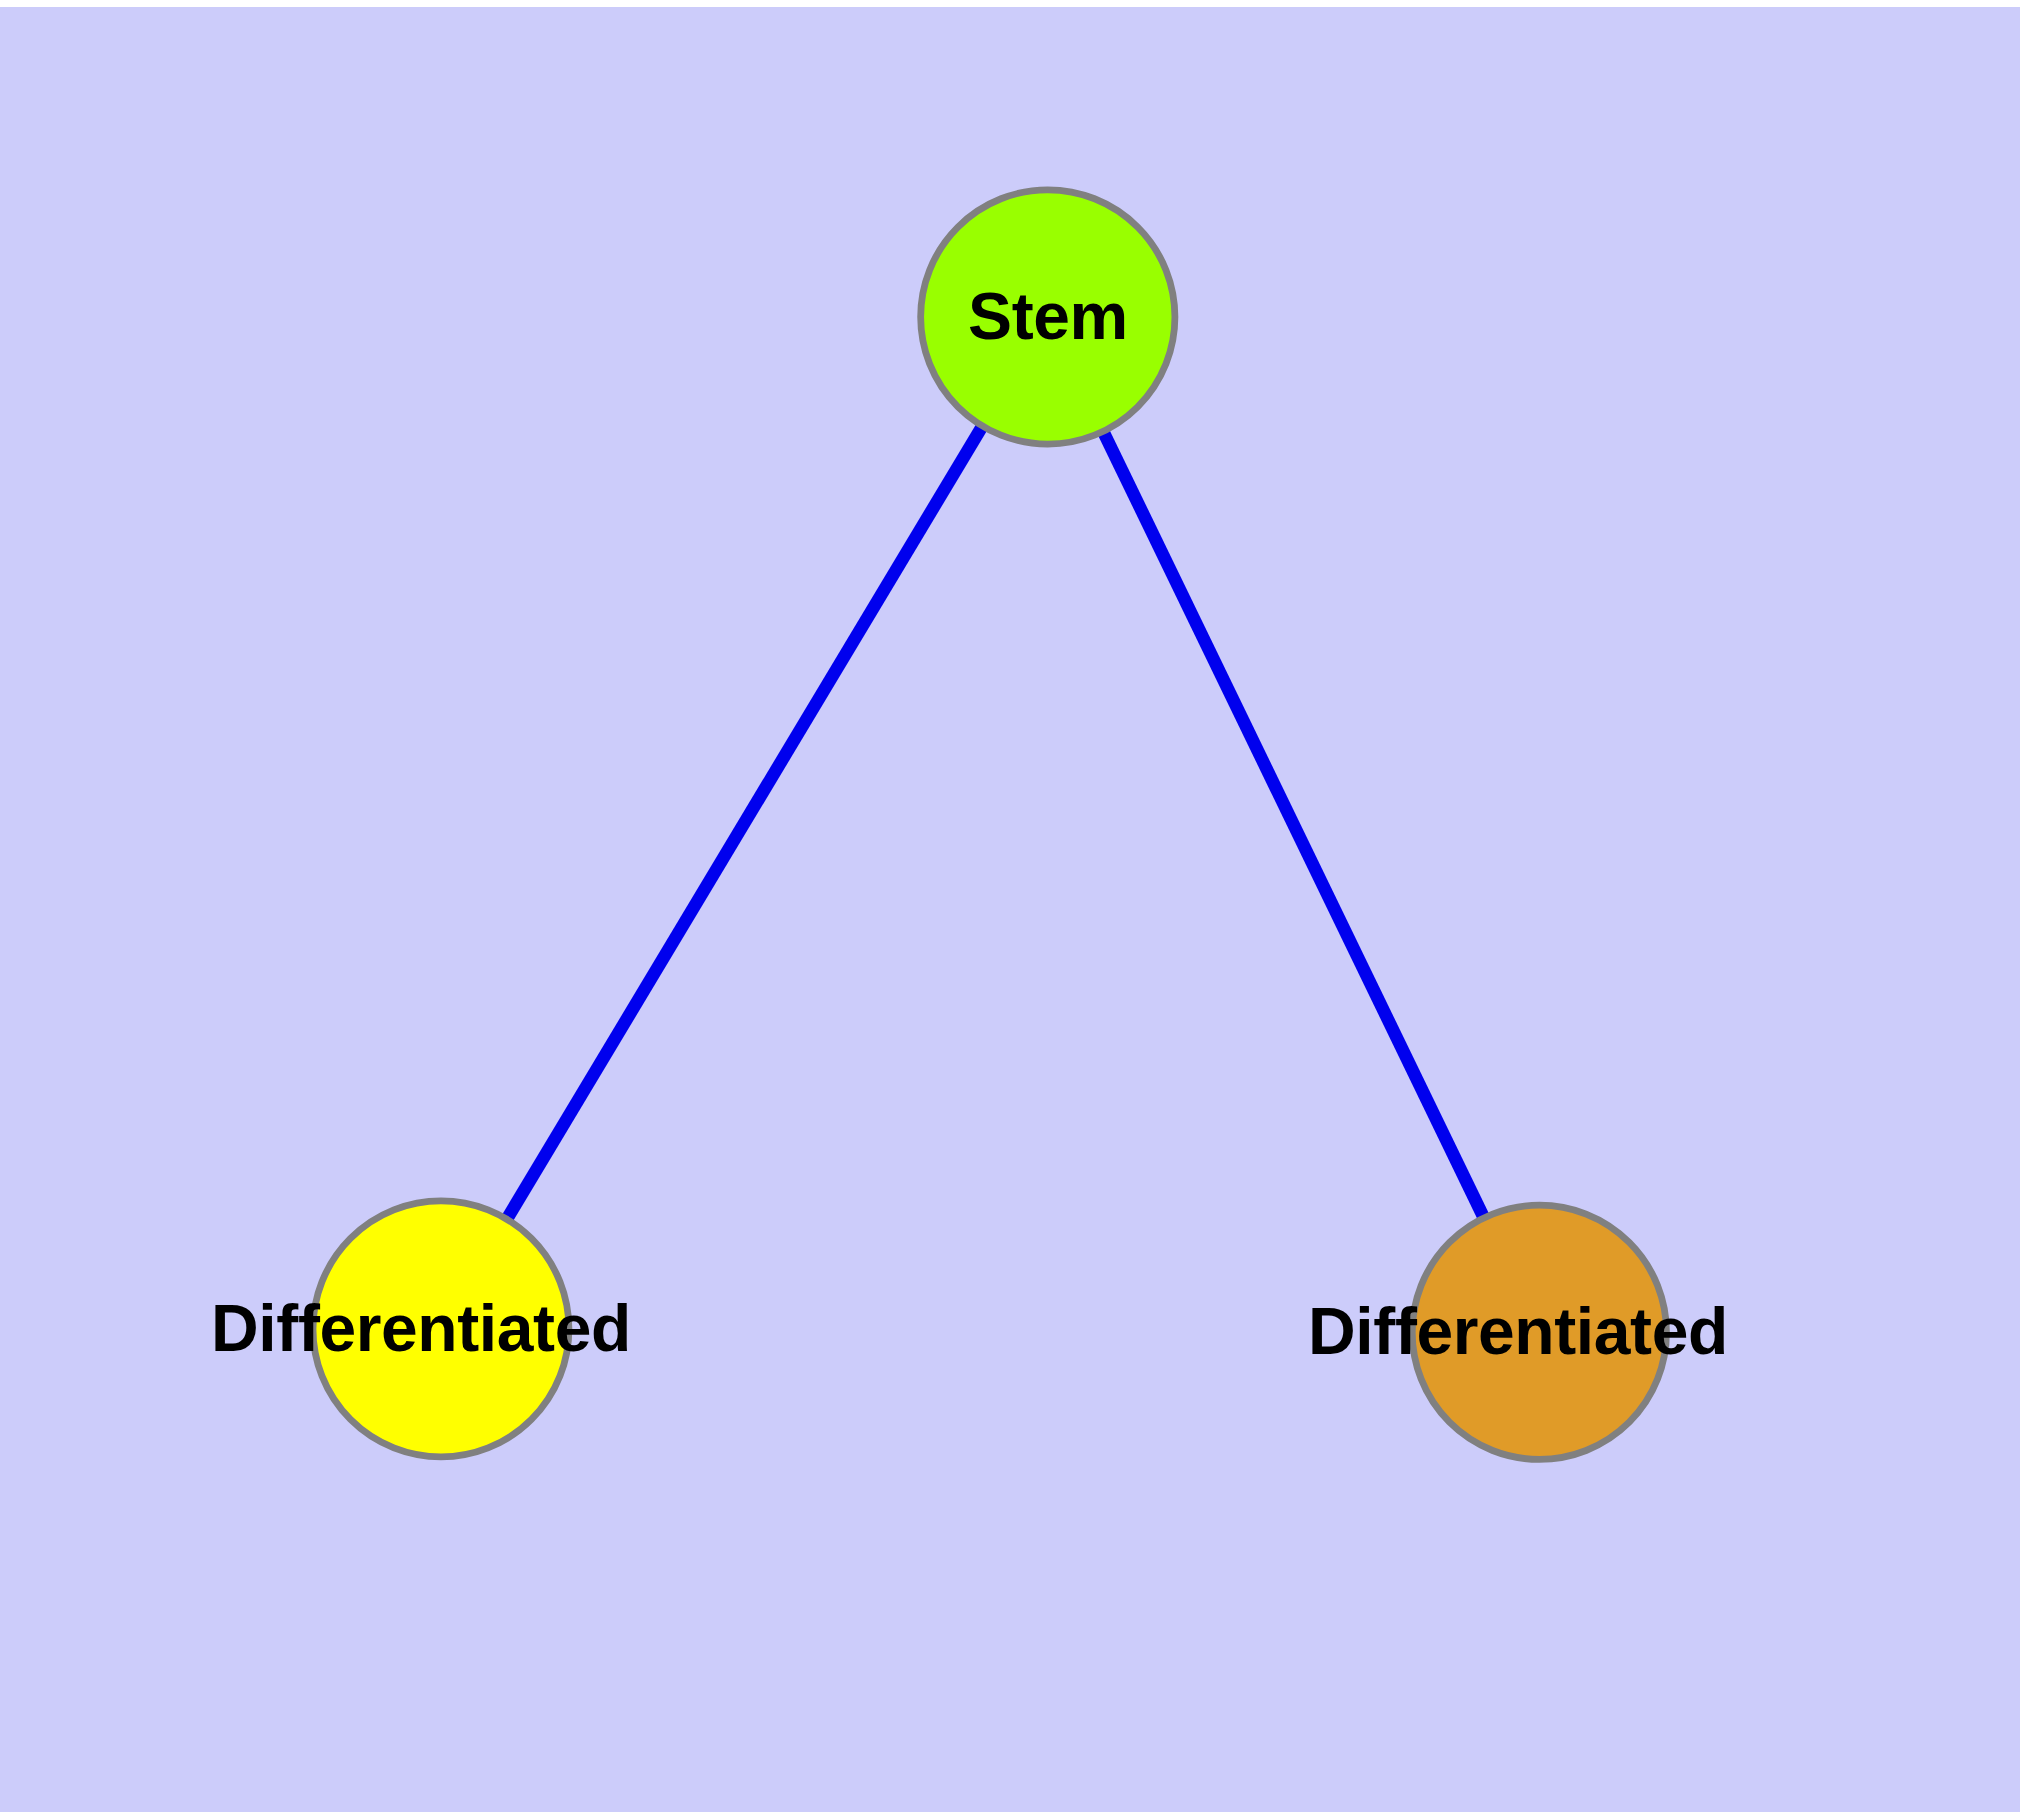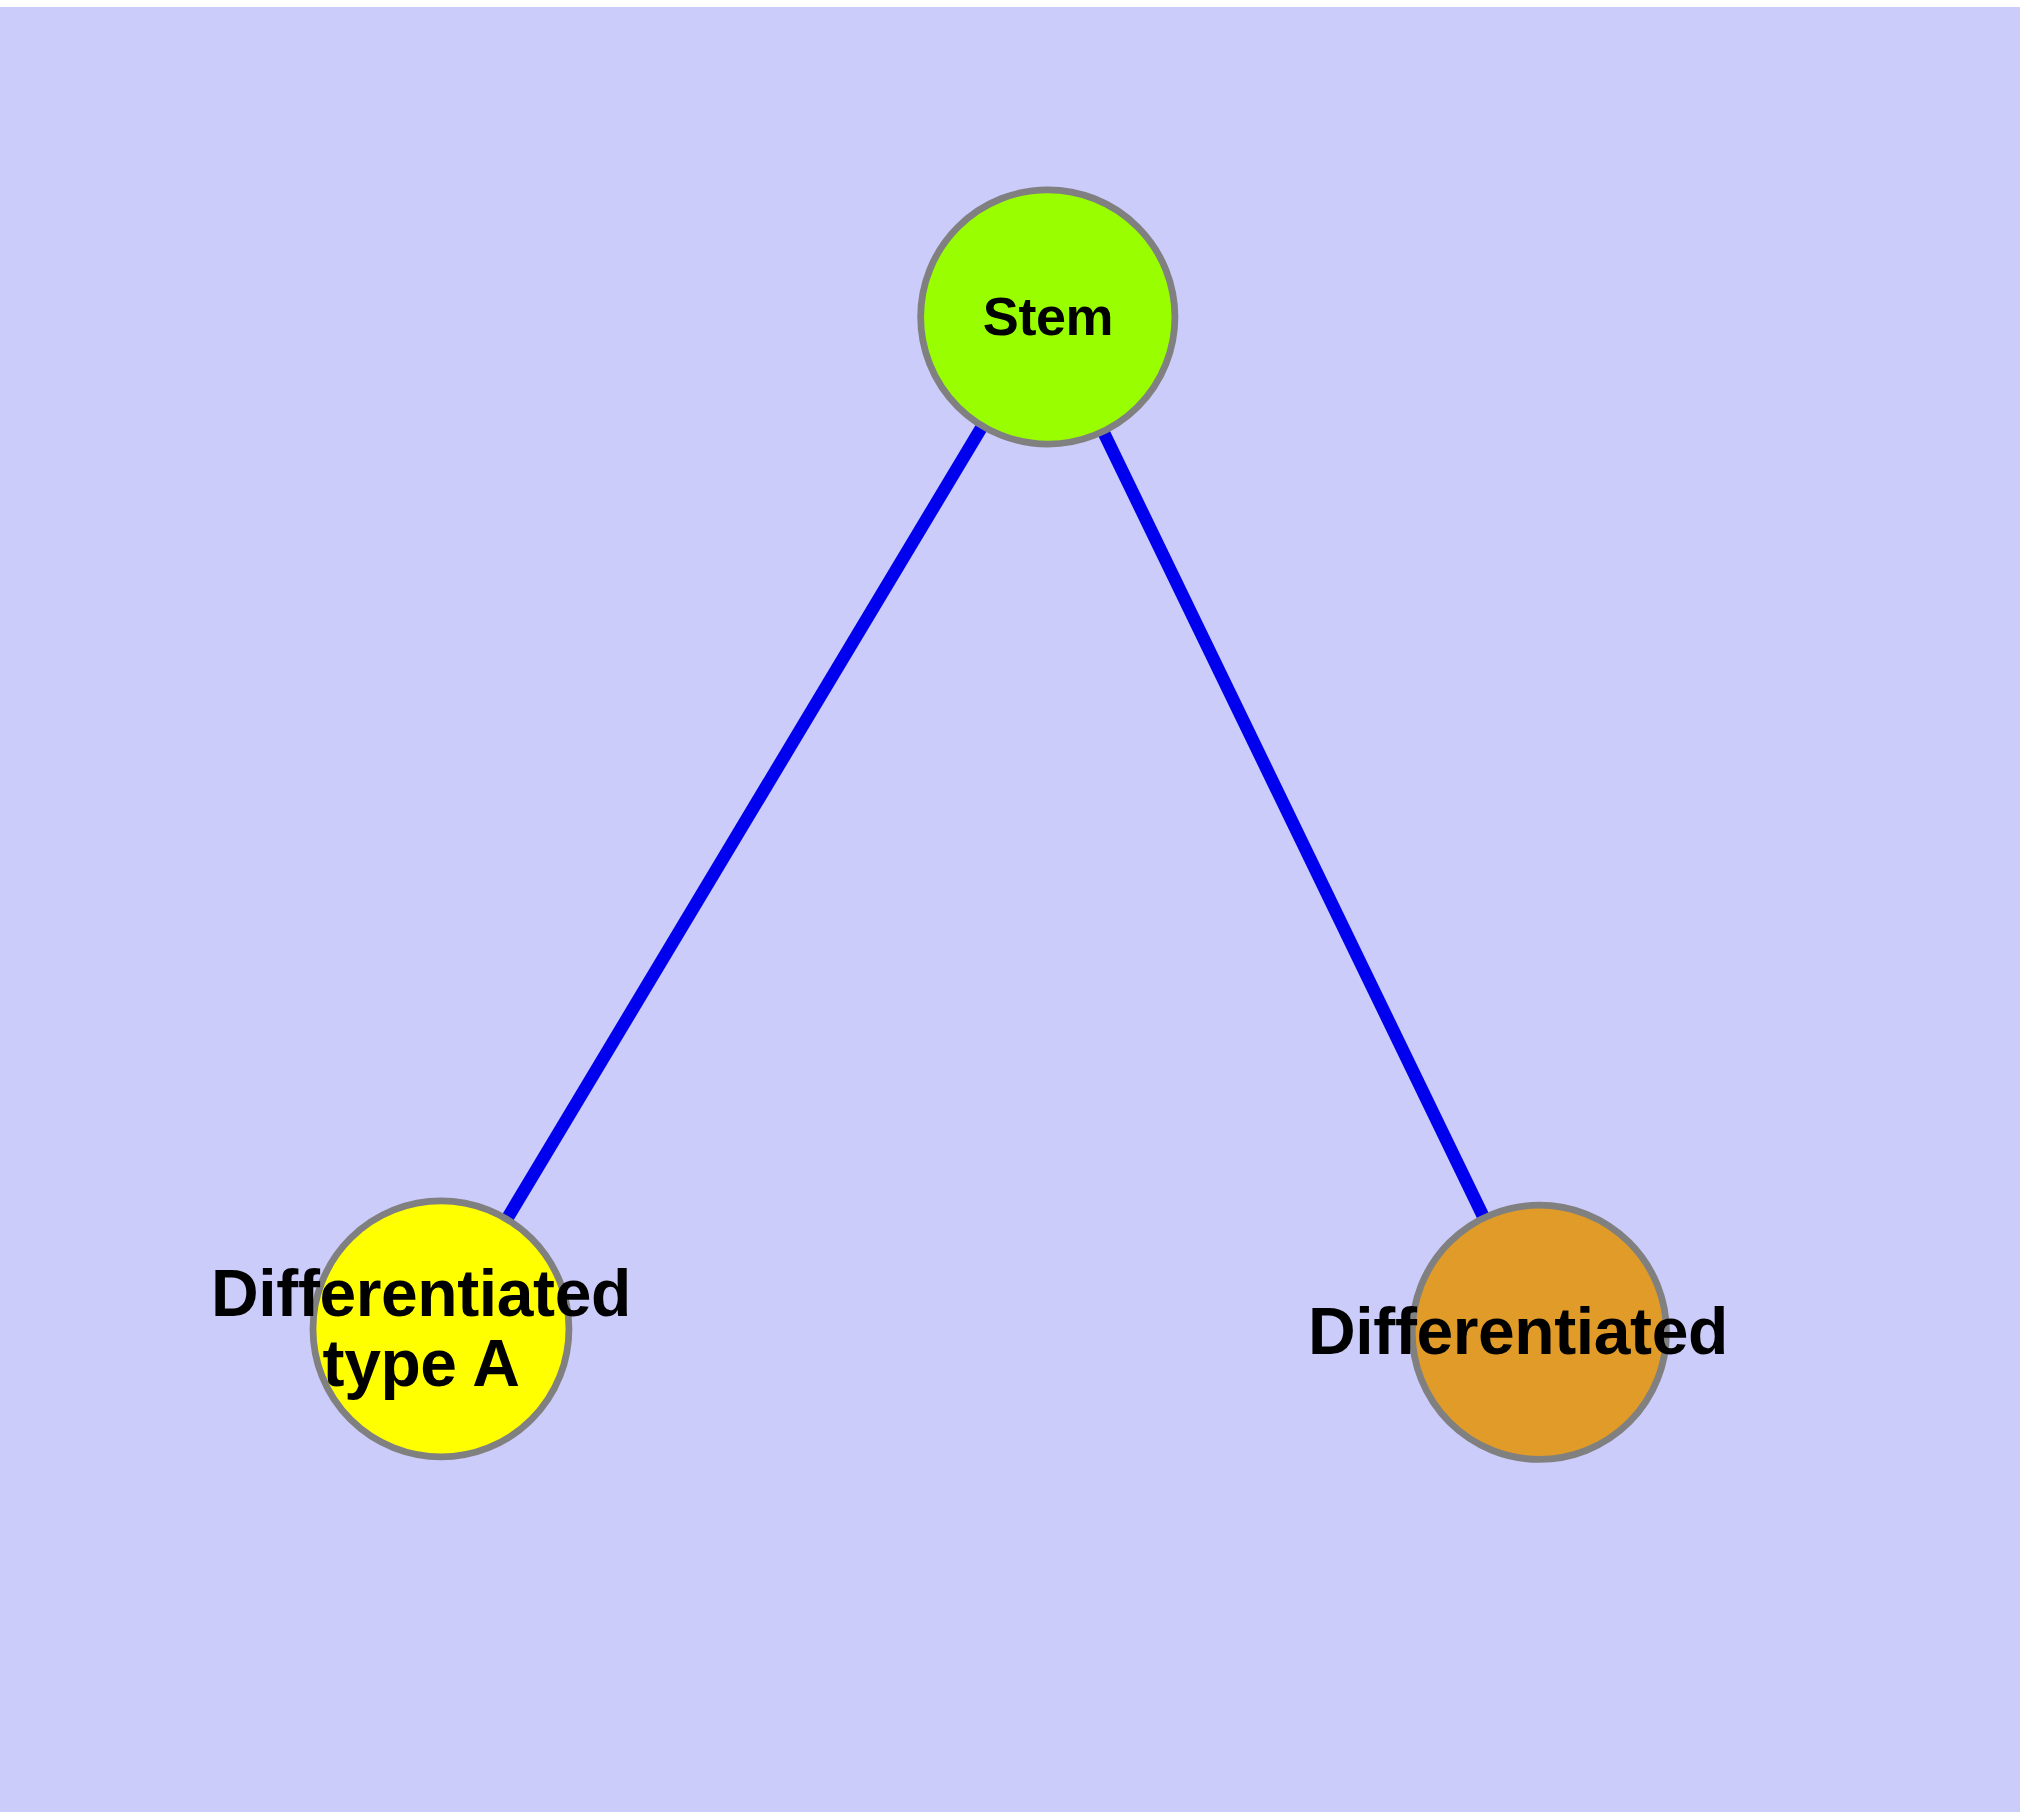--- a/index.html
+++ b/index.html
@@ -59,27 +59,26 @@
       <line x1="1158.3430431225606" y1="503.5005677537188" x2="598.1712413600715" y2="1437.641812592283" stroke="#0000ee" stroke-width="15" stroke-linecap="butt"></line>
       <line x1="1301.7993517144048" y1="509.9096954376842" x2="1750.2006482855952" y2="1436.0903045623159" stroke="#0000ee" stroke-width="15" stroke-linecap="butt"></line>
     </g>
     <g>
       <circle cx="1236" cy="374" r="150" fill="#99ff00" stroke="#808080" stroke-width="8"></circle>
       <circle cx="520" cy="1568" r="151" fill="#ffff00" stroke="#808080" stroke-width="8"></circle>
       <circle cx="1816" cy="1572" r="150" fill="#e09b28" stroke="#808080" stroke-width="8"></circle>
     </g>
   </svg>
 
-  <div class="node-label" style="left: 1048px; top: 317px; color: rgb(0, 0, 0); font-size: 54px;">
+  <div class="node-label" style="left: 1048px; top: 317px; color: rgb(0, 0, 0); font-size: 66px;">
     <span class="line">Stem</span>
   </div>
 
   <div class="node-label" style="left: 421px; top: 1329px; color: rgb(0, 0, 0); font-size: 66px;">
     <span class="line">Differentiated</span>
-    <span class="line">type A</span>
   </div>
 
   <div class="node-label" style="left: 1518px; top: 1332px; color: rgb(0, 0, 0); font-size: 66px;">
     <span class="line">Differentiated</span>
   </div>
 
 </div>
 
 
 </body></html>

